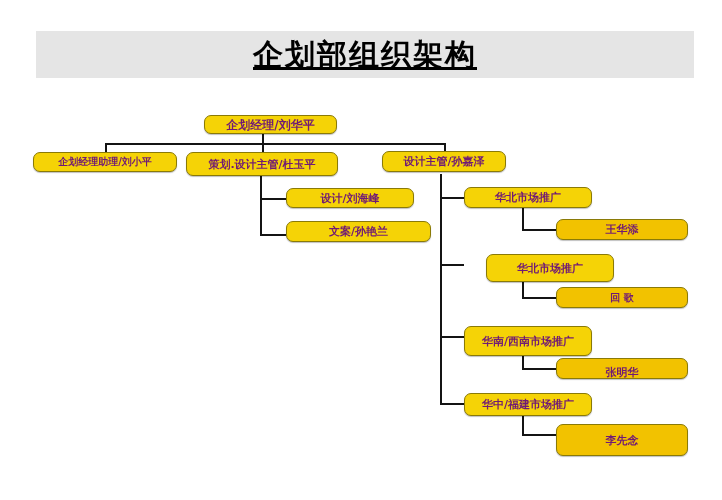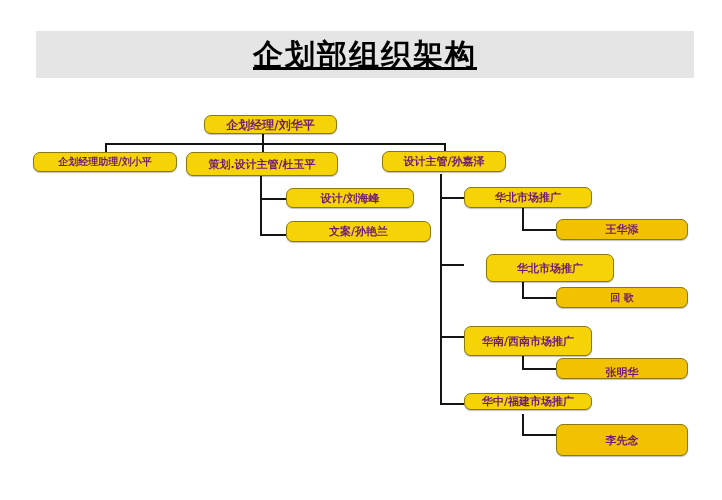--- a/index.html
+++ b/index.html
@@ -143,20 +143,20 @@
     <span class="node-label">回  歌</span>
   </div>
 
   <div class="node" style="left:464px; top:326px; width:128px; height:30px; font-size:11px;">
     <span class="node-label">华南/西南市场推广</span>
   </div>
   <div class="node gold" style="left:556px; top:358px; width:132px; height:21px; font-size:11px;align-items:flex-end;">
     <span class="node-label">张明华</span>
   </div>
 
-  <div class="node" style="left:464px; top:393px; width:128px; height:17px; font-size:11px;">
+  <div class="node" style="left:464px; top:393px; width:128px; height:23px; font-size:11px;">
     <span class="node-label">华中/福建市场推广</span>
   </div>
   <div class="node gold" style="left:556px; top:424px; width:132px; height:32px; font-size:11px;">
     <span class="node-label">李先念</span>
   </div>
 
 </div>
 
 </body></html>

